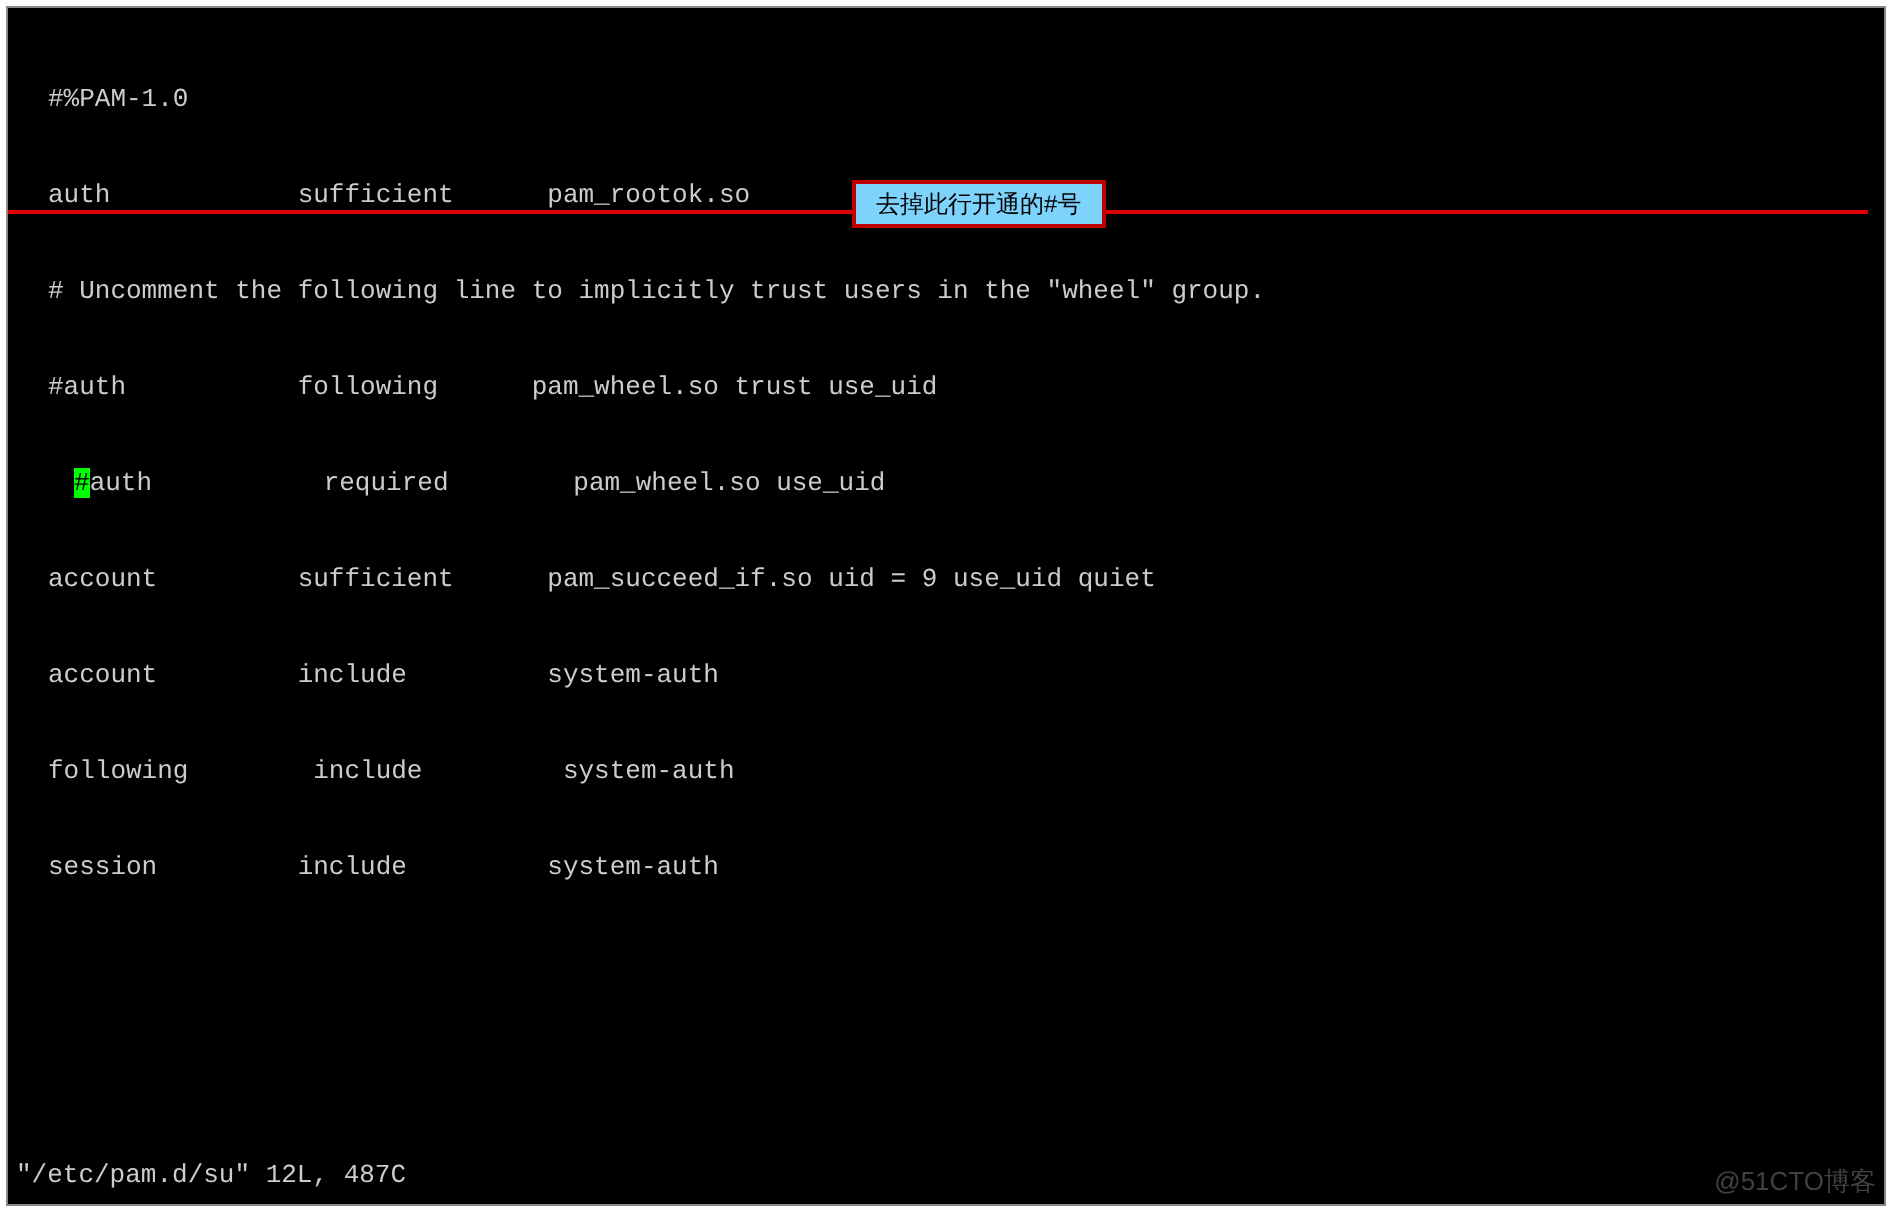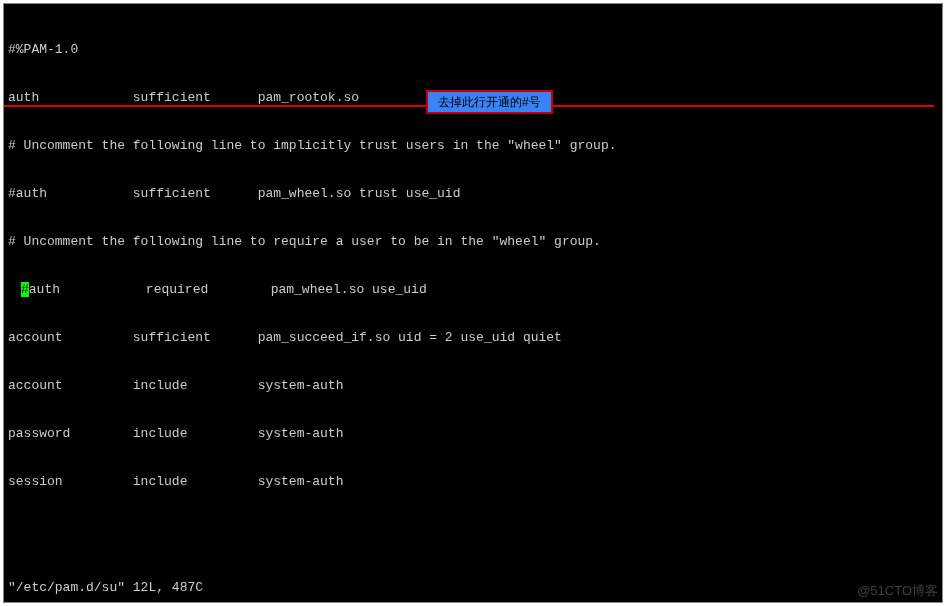--- a/index.html
+++ b/index.html
@@ -16,21 +16,21 @@
       overflow: hidden;
       position: relative;
     }
     .terminal {
       background: #000;
       color: #ccc;
       width: 940px;
       height: 600px;
       margin: 3px;
       border: 1px solid #888;
-      padding: 6px 4px;
+      padding: 6px 20px;
       position: relative;
       line-height: 16px;
       white-space: pre;
       font-size: 13px;
     }
     .line {
       display: block;
       min-height: 16px;
     }
     .highlight-line {
@@ -47,21 +47,21 @@
       top: 101px;
       width: 930px;
       height: 2px;
       background: #e00000;
       z-index: 3;
     }
     .annotation {
       position: absolute;
       left: 422px;
       top: 86px;
-      background: #3b82f6;
+      background: #7dd3fc;
       border: 2px solid #c00000;
       color: #000;
       padding: 2px 10px;
       font-family: sans-serif;
       font-size: 12px;
       z-index: 4;
       white-space: nowrap;
     }
     .status-line {
       position: absolute;
@@ -78,26 +78,25 @@
       font-size: 13px;
     }
   </style>
 </head>
 <body>
 
 <div class="terminal">
   <span class="line">#%PAM-1.0</span>
   <span class="line">auth            sufficient      pam_rootok.so</span>
   <span class="line"># Uncomment the following line to implicitly trust users in the "wheel" group.</span>
-  <span class="line">#auth           sufficient      pam_wheel.so trust use_uid</span>
-  <span class="line"># Uncomment the following line to require a user to be in the "wheel" group.</span>
+  <span class="line">#auth           following      pam_wheel.so trust use_uid</span>
   <span class="line highlight-line"><span class="cursor-char">#</span><span>auth           required        pam_wheel.so use_uid</span></span>
-  <span class="line">account         sufficient      pam_succeed_if.so uid = 2 use_uid quiet</span>
+  <span class="line">account         sufficient      pam_succeed_if.so uid = 9 use_uid quiet</span>
   <span class="line">account         include         system-auth</span>
-  <span class="line">password        include         system-auth</span>
+  <span class="line">following        include         system-auth</span>
   <span class="line">session         include         system-auth</span>
   
 
   <div class="red-underline"></div>
   <div class="annotation">去掉此行开通的#号</div>
 
   <div class="status-line">"/etc/pam.d/su" 12L, 487C</div>
 </div>
 
 <div class="watermark">@51CTO博客</div>

